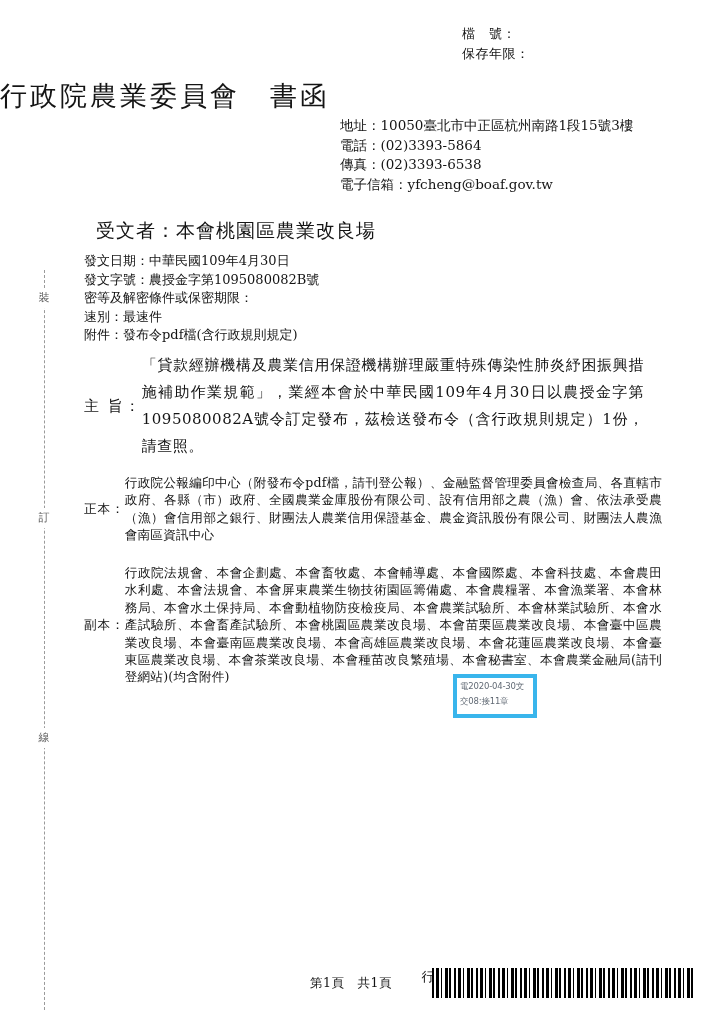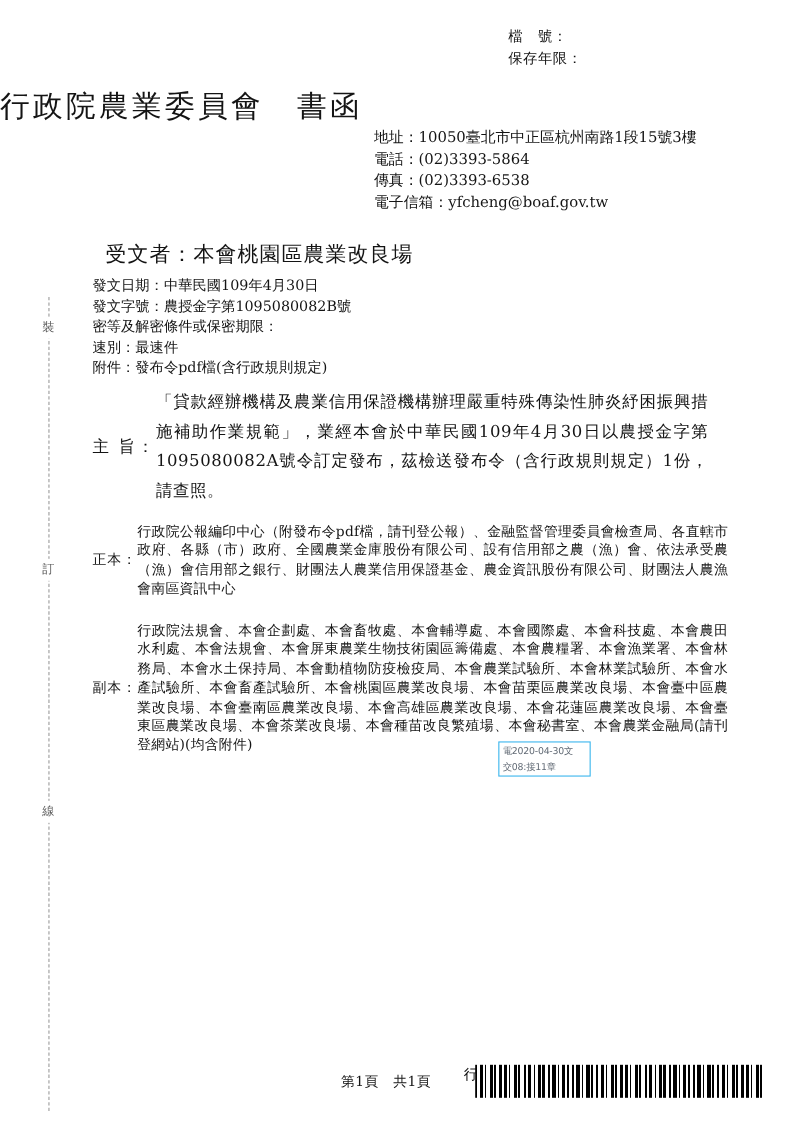--- a/index.html
+++ b/index.html
@@ -140,22 +140,22 @@
     text-justify: inter-character;
     letter-spacing: 0.2px;
   }
 
   
   .receipt-stamp {
     position: absolute;
     left: 453px;
     top: 674px;
     width: 84px;
-    height: 32px;
-    border: 1px solid #0ea5e9;
+    height: 44px;
+    border: 4px solid #0ea5e9;
     font-size: 8.5px;
     line-height: 15px;
     color: #3d4855;
     padding: 1px 2px 16px 3px;
     box-sizing: border-box;
     opacity: 0.82;
     letter-spacing: -0.2px;
     white-space: nowrap;
     overflow: hidden;
     font-family: "DejaVu Sans", "Liberation Sans", sans-serif;

